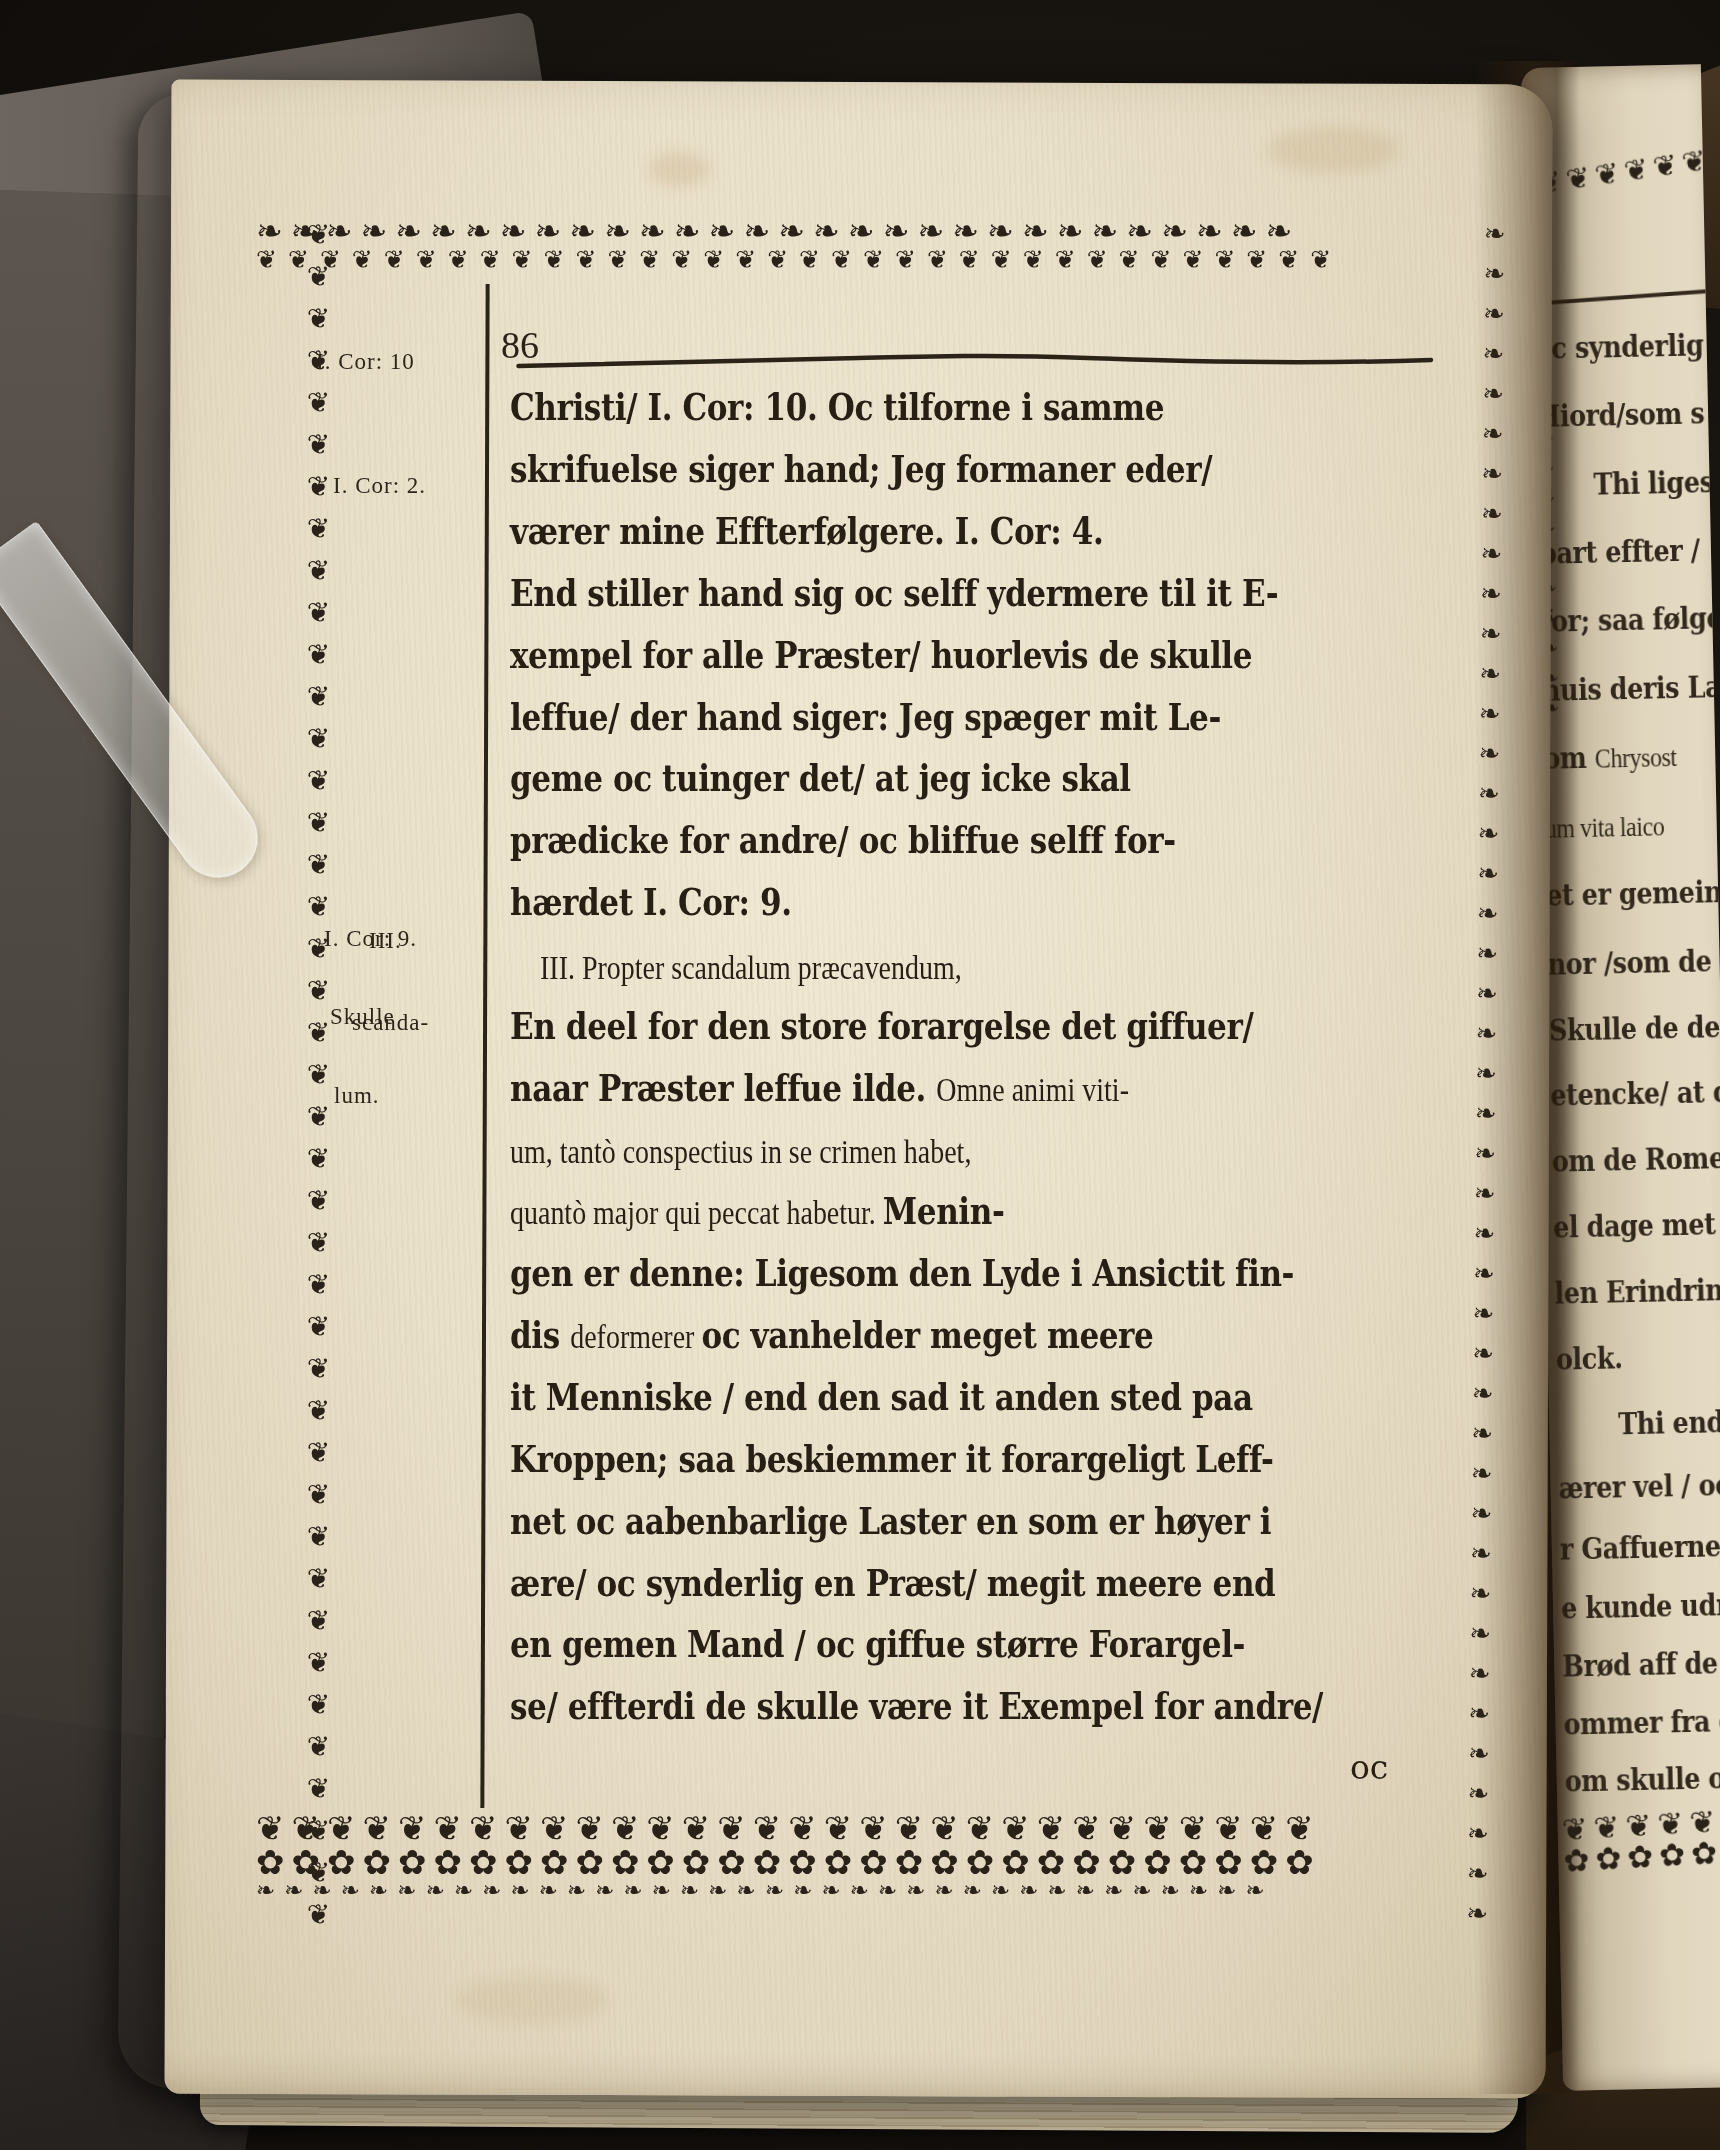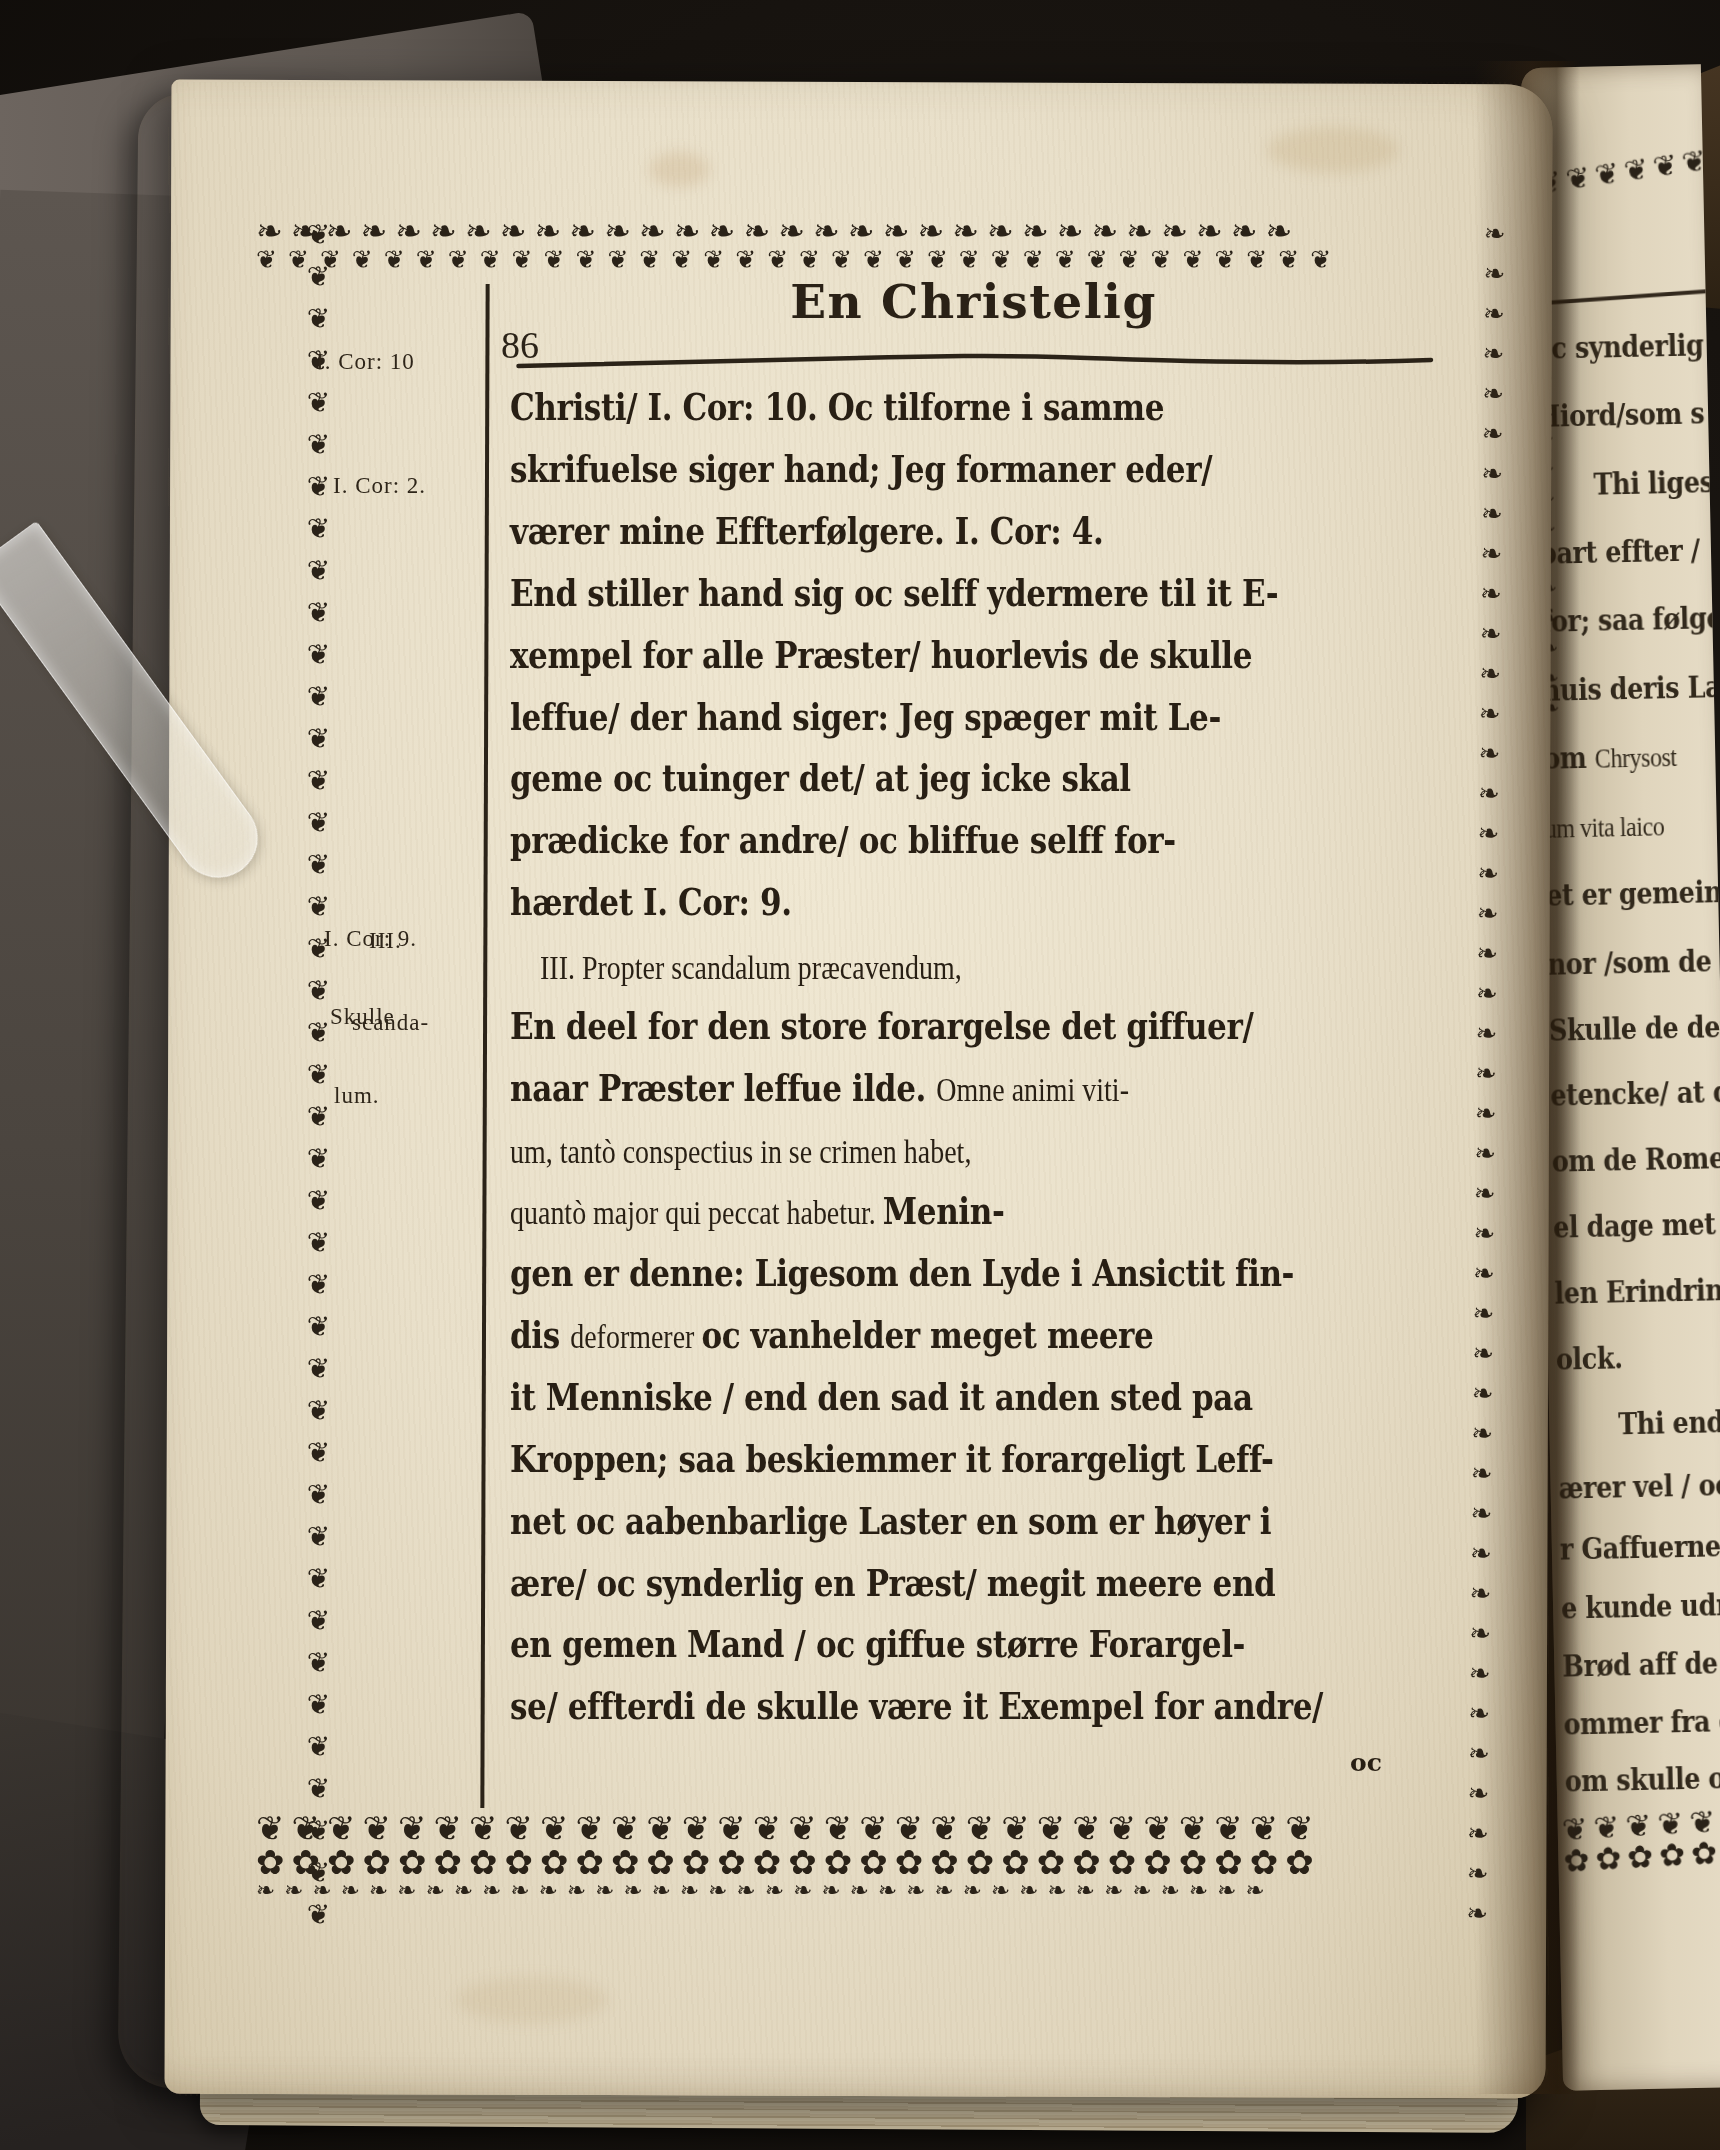--- a/index.html
+++ b/index.html
@@ -45,21 +45,21 @@
   .band{color:#2a2218;overflow:hidden;line-height:1;white-space:nowrap;z-index:3;}
   .band .row{line-height:1;}
   .band.v{writing-mode:vertical-rl;text-orientation:upright;}
   
   .vrule{width:4px;background:#2b2318;z-index:3;}
   .pageno{font-family:"Liberation Serif",serif;font-size:38px;color:#2b2318;z-index:4;}
   .header{font-size:47px;font-weight:700;letter-spacing:1.5px;color:#2a2116;text-align:center;z-index:4;}
   .mnote{font-family:"Liberation Serif",serif;font-size:23px;letter-spacing:1px;color:#2e2519;z-index:4;white-space:nowrap;}
   .tline{white-space:nowrap;color:#281f14;font-size:37px;font-weight:700;letter-spacing:-0.5px;transform:scaleX(.84);transform-origin:0 50%;z-index:4;}
   .tline .rm{font-weight:400;font-family:"Liberation Serif",serif;font-size:.9em;letter-spacing:0;}
-  .catchword{font-size:25px;font-weight:700;color:#281f14;z-index:4;}
+  .catchword{font-size:33px;font-weight:400;color:#281f14;z-index:4;}
   
   .weight{left:-35px;top:544px;width:77px;height:401px;transform:rotate(-36deg);transform-origin:50% 0;
           background:linear-gradient(180deg,rgba(250,249,245,.55) 0%,rgba(240,238,230,.42) 60%,rgba(235,232,222,.34) 100%);
           border:1.5px solid rgba(255,255,255,.65);border-radius:5px 5px 41px 41px;
           box-shadow:0 3px 12px rgba(40,30,15,.25), inset 0 0 15px rgba(255,255,255,.5);z-index:9;}
 </style>
 </head>
 <body>
 
 <div id="canvas">
@@ -132,21 +132,20 @@
       </div>
       <div class="abs band" style="left: 256px; top: 1811px; width: 1257px; height: 121px;">
         <div class="row" style="font-size: 34px; letter-spacing: 7px;">❦❦❦❦❦❦❦❦❦❦❦❦❦❦❦❦❦❦❦❦❦❦❦❦❦❦❦❦❦❦</div>
         <div class="row" style="font-size: 34px; letter-spacing: 7px;">✿✿✿✿✿✿✿✿✿✿✿✿✿✿✿✿✿✿✿✿✿✿✿✿✿✿✿✿✿✿</div>
         <div class="row" style="font-size: 23px; letter-spacing: 9px;">❧❧❧❧❧❧❧❧❧❧❧❧❧❧❧❧❧❧❧❧❧❧❧❧❧❧❧❧❧❧❧❧❧❧❧❧</div>
       </div>
     </div>
 
   <div class="abs vrule" style="left:483px;top:284px;height:1524px;transform:rotate(.2deg);"></div>
   <div class="abs pageno" style="left:501px;top:287px;margin-top:36px;">86</div>
-  <div class="abs header" style="left:507px;top:274px;width:933px;">En Christelig</div>
   <svg class="abs" style="left:507px;top:349px;z-index:4;" width="938" height="25" viewBox="0 0 1850 50">
     <path d="M10,34 C 360,26 620,18 900,14 C 1080,12 1150,20 1350,24 C 1550,28 1720,26 1835,22" stroke="#2b2318" stroke-width="9" fill="none" stroke-linecap="round"></path>
   </svg>
 
   <div id="mnote-layer">
       <div class="abs mnote" style="left: 316px; top: 349px;">I. Cor: 10</div>
       <div class="abs mnote" style="left: 333px; top: 473px;">I. Cor: 2.</div>
       <div class="abs mnote" style="left: 324px; top: 926px;">I. Cor: 9.</div>
       <div class="abs mnote" style="left: 369px; top: 928px;">III.</div>
       <div class="abs mnote" style="left: 330px; top: 1004px;">Skulle</div>

